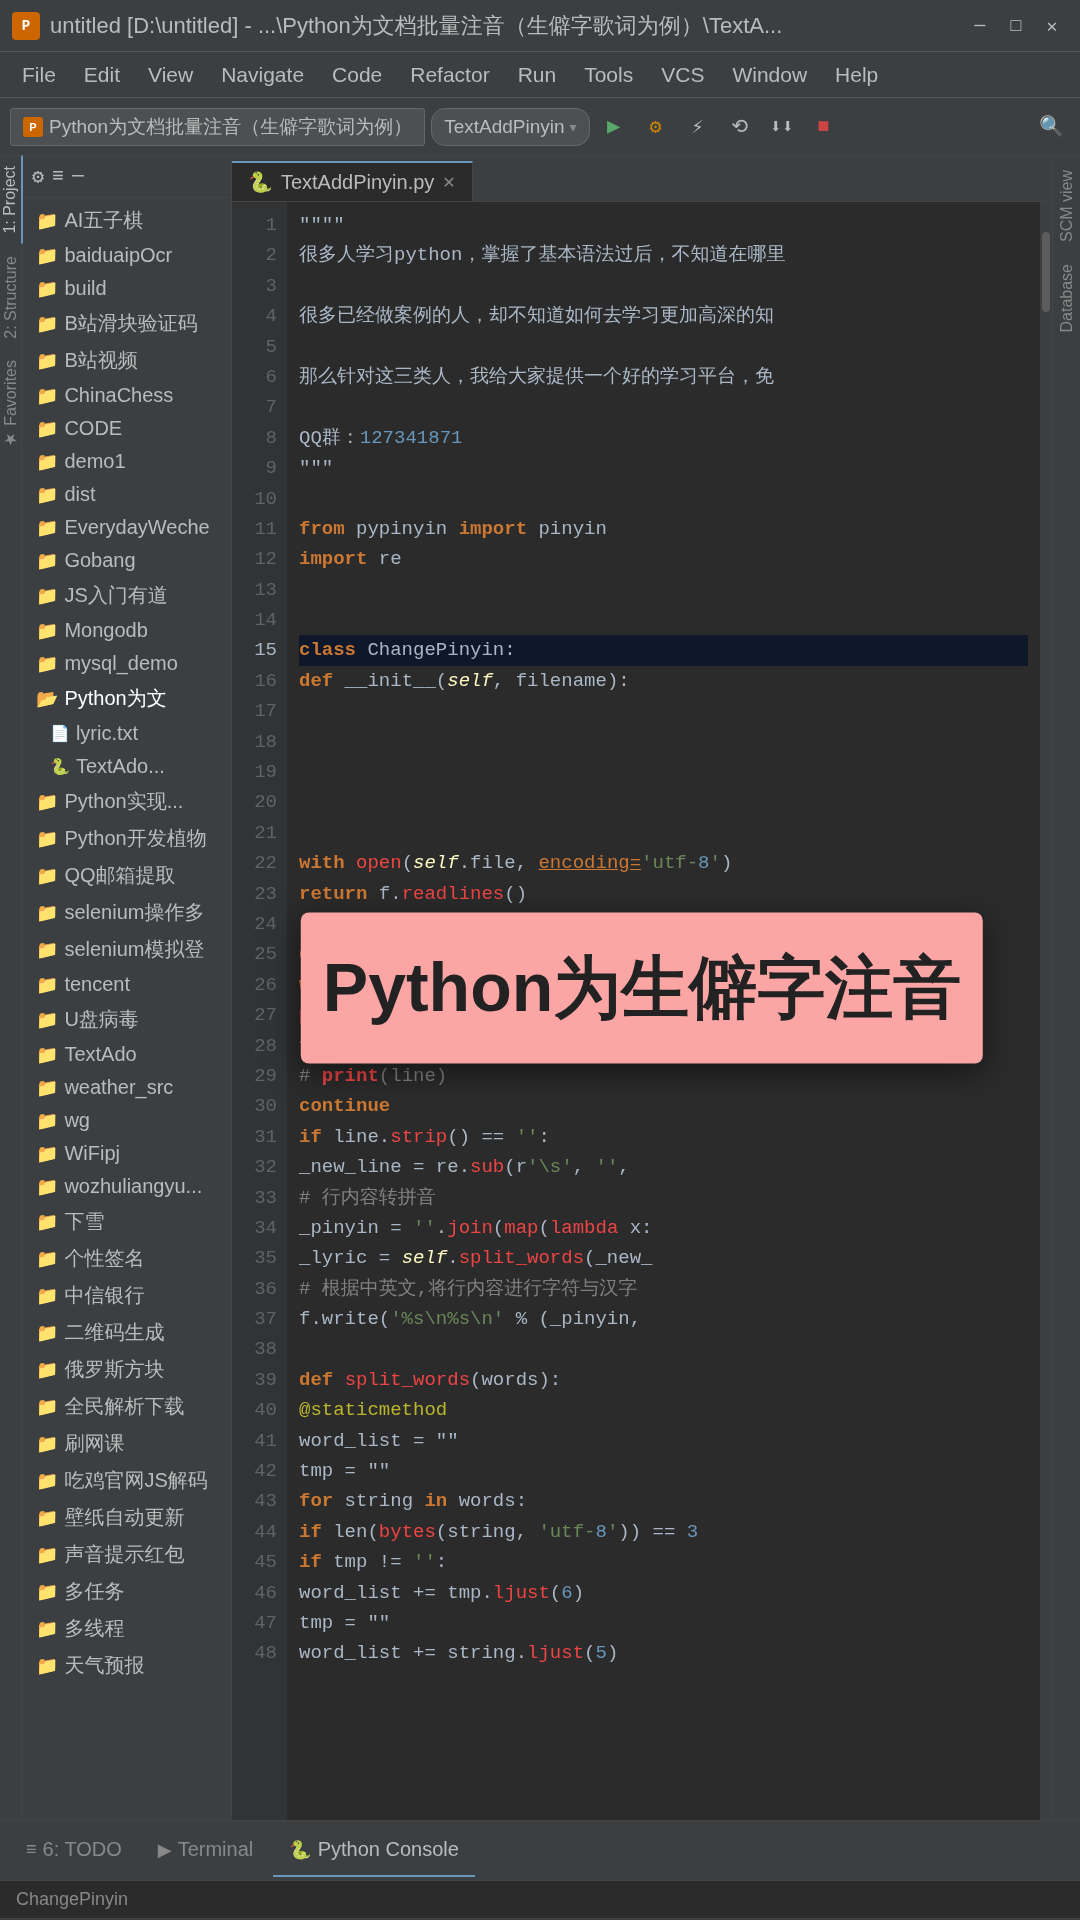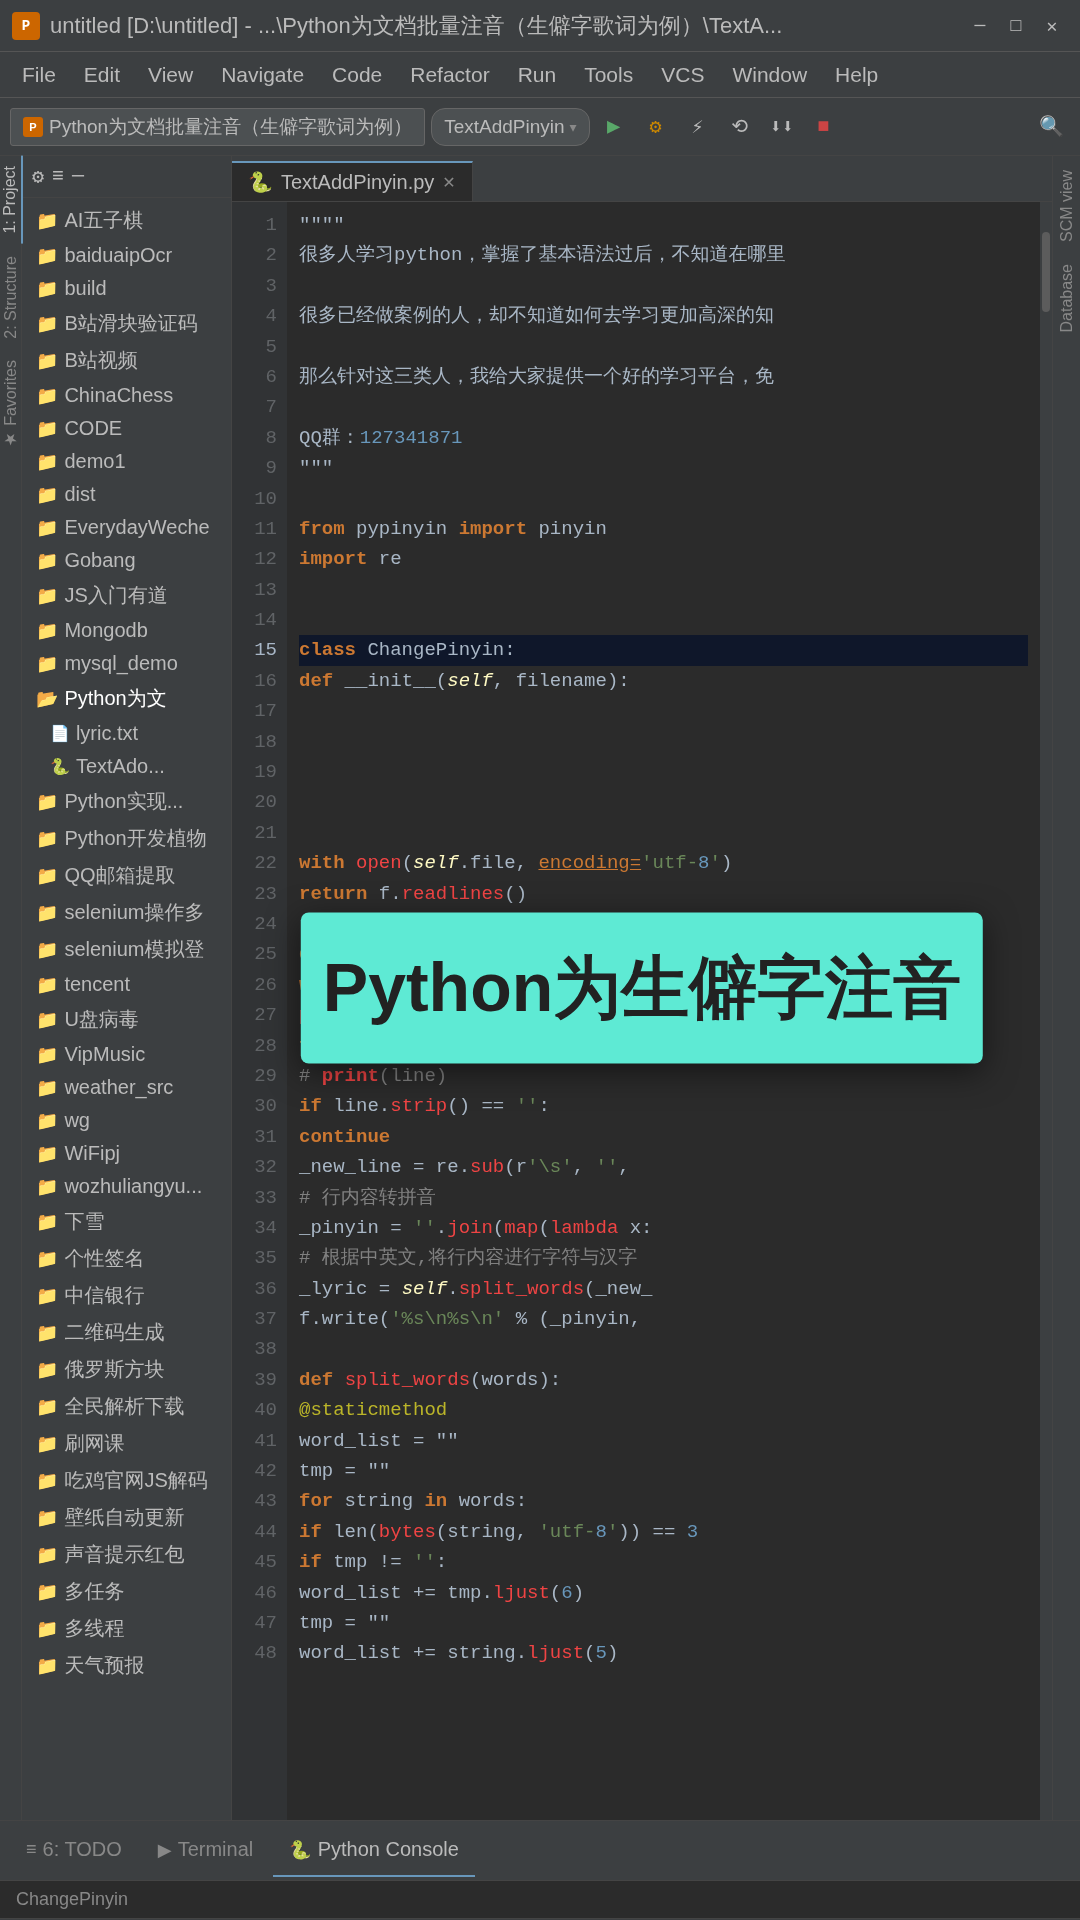--- a/index.html
+++ b/index.html
@@ -319,21 +319,21 @@
     .num { color: #6897bb; }
     .decorator { color: #bbb529; }
     .self-kw { color: #fef9c3; font-style: italic; }
 
     
     #overlay {
       position: absolute;
       top: 50%;
       left: 50%;
       transform: translate(-50%, -50%);
-      background: #5eead4;
+      background: #fca5a5;
       border-radius: 8px;
       padding: 30px 22px;
       z-index: 100;
       box-shadow: 0 8px 32px rgba(0,0,0,0.5);
       min-width: 520px;
       display: flex;
       align-items: center;
       justify-content: flex-end;
     }
     #overlay-text {
@@ -590,21 +590,21 @@
         <div class="tree-item">
           <span class="folder-icon closed">📁</span>
           <span style="overflow: hidden; text-overflow: ellipsis;">tencent</span>
         </div>
         <div class="tree-item">
           <span class="folder-icon closed">📁</span>
           <span style="overflow: hidden; text-overflow: ellipsis;">U盘病毒</span>
         </div>
         <div class="tree-item">
           <span class="folder-icon closed">📁</span>
-          <span style="overflow: hidden; text-overflow: ellipsis;">VipMusic</span>
+          <span style="overflow: hidden; text-overflow: ellipsis;">TextAdo</span>
         </div>
         <div class="tree-item">
           <span class="folder-icon closed">📁</span>
           <span style="overflow: hidden; text-overflow: ellipsis;">weather_src</span>
         </div>
         <div class="tree-item">
           <span class="folder-icon closed">📁</span>
           <span style="overflow: hidden; text-overflow: ellipsis;">wg</span>
         </div>
         <div class="tree-item">
@@ -756,27 +756,27 @@
           <div class="code-line">&nbsp;</div>
           <div class="code-line">&nbsp;</div>
           <div class="code-line">        <span class="kw">with</span> <span class="fn">open</span>(<span class="self-kw">self</span>.file, <span class="kw2">encoding=</span><span class="str">'utf-<span class="num">8</span>'</span>)</div>
           <div class="code-line">            <span class="kw">return</span> f.<span class="fn">readlines</span>()</div>
           <div class="code-line">&nbsp;</div>
           <div class="code-line">    <span class="kw">def</span> <span class="fn">write_file</span>(<span class="self-kw">self</span>):</div>
           <div class="code-line">        <span class="kw">with</span> <span class="fn">open</span>(<span class="str">'New_%s'</span> % <span class="self-kw">self</span>.file, <span class="str">'w'</span>, e</div>
           <div class="code-line">            <span class="kw"><span class="fn">print</span></span>(<span class="self-kw">self</span>.lyric)</div>
           <div class="code-line">            <span class="kw">for</span> line <span class="kw">in</span> <span class="self-kw">self</span>.lyric:</div>
           <div class="code-line">                <span class="comment"># <span class="kw"><span class="fn">print</span></span>(line)</span></div>
+          <div class="code-line">                    <span class="kw">continue</span></div>
           <div class="code-line">                <span class="kw">if</span> line.<span class="fn">strip</span>() == <span class="str">''</span>:</div>
-          <div class="code-line">                    <span class="kw">continue</span></div>
           <div class="code-line">                _new_line = re.<span class="fn">sub</span>(r<span class="str">'\s'</span>, <span class="str">''</span>, </div>
           <div class="code-line">                <span class="comment"># 行内容转拼音</span></div>
           <div class="code-line">                _pinyin = <span class="str">''</span>.<span class="fn">join</span>(<span class="fn">map</span>(<span class="fn">lambda</span> x:</div>
+          <div class="code-line">                _lyric = <span class="self-kw">self</span>.<span class="fn">split_words</span>(_new_</div>
           <div class="code-line">                <span class="comment"># 根据中英文,将行内容进行字符与汉字</span></div>
-          <div class="code-line">                _lyric = <span class="self-kw">self</span>.<span class="fn">split_words</span>(_new_</div>
           <div class="code-line">                f.write(<span class="str">'%s\n%s\n'</span> % (_pinyin,</div>
           <div class="code-line">&nbsp;</div>
           <div class="code-line">    <span class="kw">def</span> <span class="fn">split_words</span>(words):</div>
           <div class="code-line">    <span class="decorator">@staticmethod</span></div>
           <div class="code-line">        word_list = ""</div>
           <div class="code-line">        tmp = ""</div>
           <div class="code-line">        <span class="kw">for</span> string <span class="kw">in</span> words:</div>
           <div class="code-line">            <span class="kw">if</span> len(<span class="fn">bytes</span>(string, <span class="str">'utf-<span class="num">8</span>'</span>)) == <span class="num">3</span></div>
           <div class="code-line">                <span class="kw">if</span> tmp != <span class="str">''</span>:</div>
           <div class="code-line">                    word_list += tmp.<span class="fn">ljust</span>(<span class="num">6</span>)</div>

